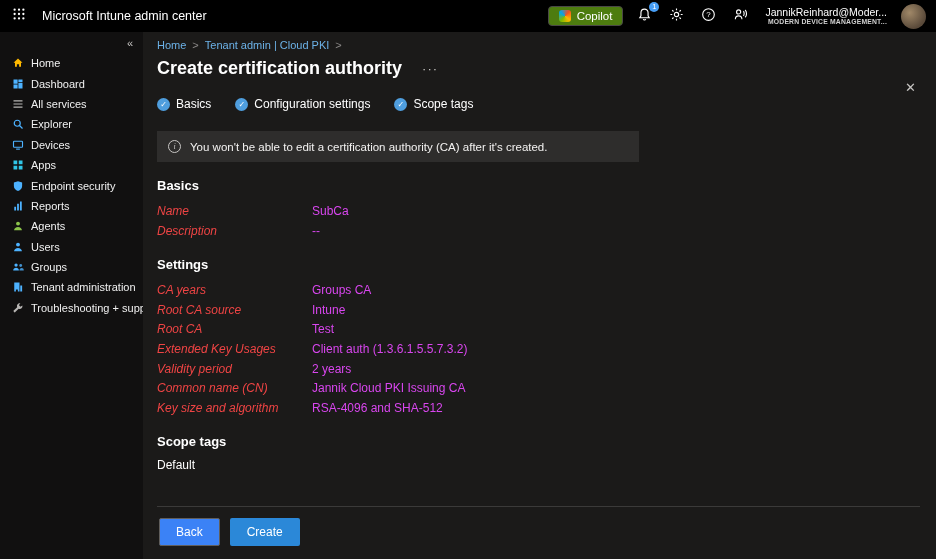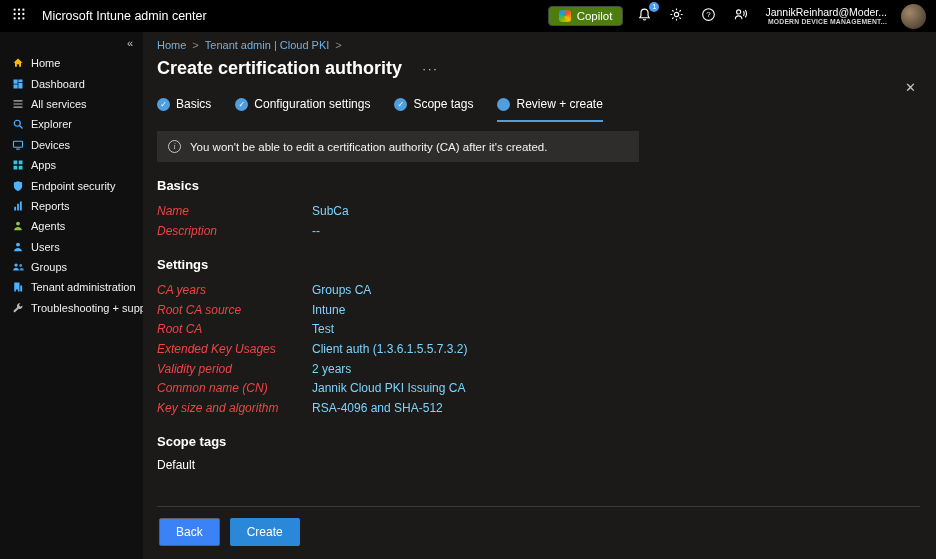--- a/index.html
+++ b/index.html
@@ -45,21 +45,21 @@
   .step-circle { width:13px; height:13px; border-radius:50%; background:#4f9ede; display:flex; align-items:center; justify-content:center; font-size:8px; color:#fff; flex:0 0 13px; }
   .step-dot { width:13px; height:13px; border-radius:50%; background:#4f9ede; flex:0 0 13px; }
 
   .banner { margin-top:9px; width:482px; background:#2e2d2c; display:flex; align-items:center; gap:9px; padding:9px 11px; font-size:11.5px; color:#f3f2f1; }
   .info-icon { flex:0 0 13px; width:13px; height:13px; border:1px solid #c8c6c4; border-radius:50%; display:flex; align-items:center; justify-content:center; font-size:8px; font-style:italic; font-family:"Liberation Serif", serif; color:#c8c6c4; }
 
   .section { margin-top:16px; }
   .section-title { font-size:13px; font-weight:700; margin-bottom:9px; }
   .field { display:flex; font-size:12px; line-height:19.6px; }
   .field-label { flex:0 0 155px; color:#ef4444;font-style:italic; }
-  .field-value { color:#7dd3fc; }
+  .field-value { color:#d946ef; }
   .scope-value { font-size:12px; margin-top:1px; }
 
   .footer { margin-top:auto; border-top:1px solid #3b3a39; padding:11px 0 13px 2px; display:flex; gap:10px; }
   .btn { font-size:12px; padding:6px 16px; border-radius:2px; border:1px solid transparent; cursor:pointer; font-family:inherit; }
   .btn-back { background:#3b82f6; border-color:#605e5c; color:#fff; }
   .btn-create { background:#2b88d8; color:#fff; }
 </style>
 </head>
 <body>
 
@@ -285,24 +285,20 @@
               <span>✓</span>
             </span>
           <span>Configuration settings</span>
         </div>
         <div class="step">
           <span class="step-circle">
               <span>✓</span>
             </span>
           <span>Scope tags</span>
         </div>
-        <div class="step active">
-          <span class="step-dot"></span>
-          <span>Review + create</span>
-        </div>
       </div>
 
       <div class="banner">
         <span class="info-icon">i</span>
         <span>You won't be able to edit a certification authority (CA) after it's created.</span>
       </div>
 
       <div class="section">
         <div class="section-title">Basics</div>
         <div class="field">

